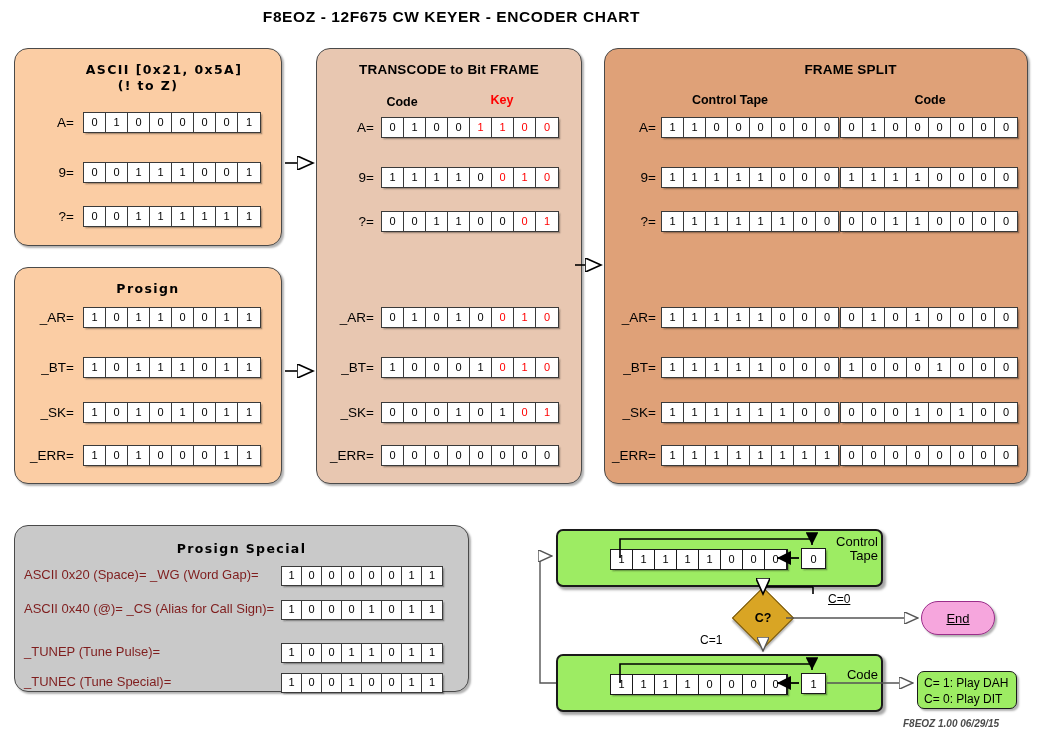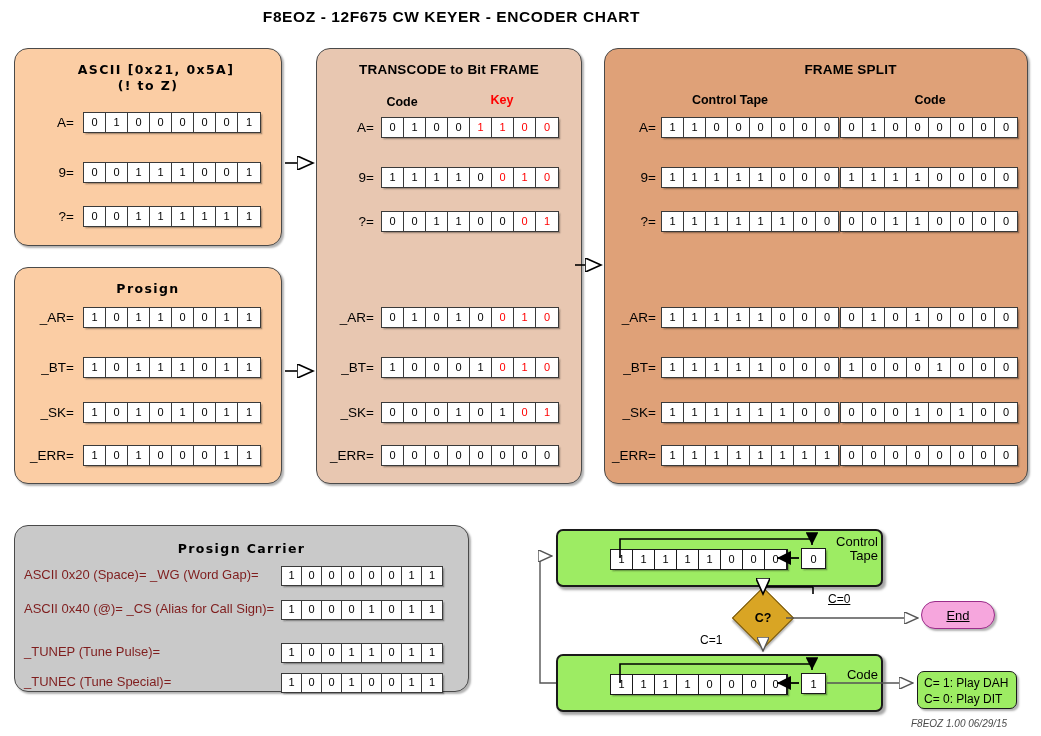--- a/index.html
+++ b/index.html
@@ -150,21 +150,21 @@
     box-sizing: border-box;
   }
   #diamond-label {
     position: absolute;
     left: 741px; top: 596px; width: 44px; height: 44px;
     display: flex; align-items: center; justify-content: center;
     font-size: 12.5px; font-weight: 700; color: #000;
   }
   #node-end {
     position: absolute;
-    left: 921px; top: 601px; width: 74px; height: 28px;
+    left: 921px; top: 601px; width: 74px; height: 34px;
     background: #f6a6dd;
     border: 1.8px solid #9b2d8a;
     border-radius: 17px;
     display: flex; align-items: center; justify-content: center;
     font-size: 13px; color: #000;
     box-shadow: 2px 2px 2px rgba(0,0,0,0.3);
     box-sizing: border-box;
     text-decoration: underline;
   }
   #node-play {
@@ -183,32 +183,31 @@
     position: absolute;
     font-size: 12px;
     color: #000;
     white-space: nowrap;
   }
   #footer-version {
     position: absolute;
     left: 903px; top: 718px;
     font-size: 10px;
     font-style: italic;
-    font-weight: 400;
+    font-weight: 700;
     color: #4a4a4a;
-    margin-left: 8px;
   }
 </style>
 </head>
 <body>
 
 <div class="abs" id="chart-title">F8EOZ - 12F675 CW KEYER - ENCODER CHART</div>
 
 <div class="panel abs" id="panel-ascii"></div>
-<div class="panel-title title-sq" style="left:14px; top:62px; width:284px;">ASCII [0x21, 0x5A]</div>
+<div class="panel-title title-sq" style="left:22px; top:62px; width:284px;">ASCII [0x21, 0x5A]</div>
 <div class="panel-title title-sq" style="left:14px; top:78px; width:268px;">(! to Z)</div>
 
 <div class="rowlabel" style="left:22px; top:115px; width:52px;">A=</div>
 <div class="bits abs" style="left:83px; top:112px;">
   <span class="bit">0</span>
   <span class="bit">1</span>
   <span class="bit">0</span>
   <span class="bit">0</span>
   <span class="bit">0</span>
   <span class="bit">0</span>
@@ -533,21 +532,21 @@
   <span class="bit">0</span>
   <span class="bit">0</span>
   <span class="bit">0</span>
   <span class="bit">0</span>
   <span class="bit">0</span>
   <span class="bit">0</span>
   <span class="bit">0</span>
 </div>
 
 <div class="panel abs" id="panel-special"></div>
-<div class="panel-title title-sq" style="left:14px; top:541px; width:455px;">Prosign Carrier</div>
+<div class="panel-title title-sq" style="left:14px; top:541px; width:455px;">Prosign Special</div>
 
 <div class="sp-label" style="left:24px; top:567px;">ASCII 0x20 (Space)= _WG (Word Gap)=</div>
 <div class="bits narrow abs" style="left:281px; top:566px;">
   <span class="bit">1</span>
   <span class="bit">0</span>
   <span class="bit">0</span>
   <span class="bit">0</span>
   <span class="bit">0</span>
   <span class="bit">0</span>
   <span class="bit">1</span>

